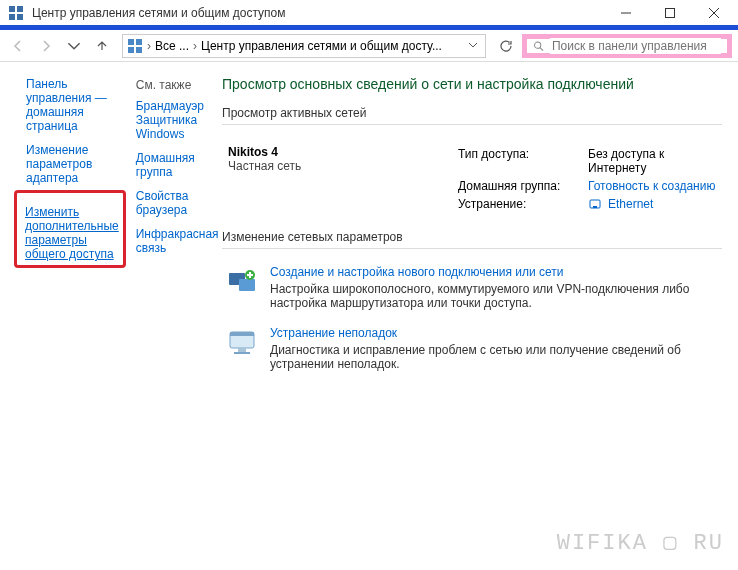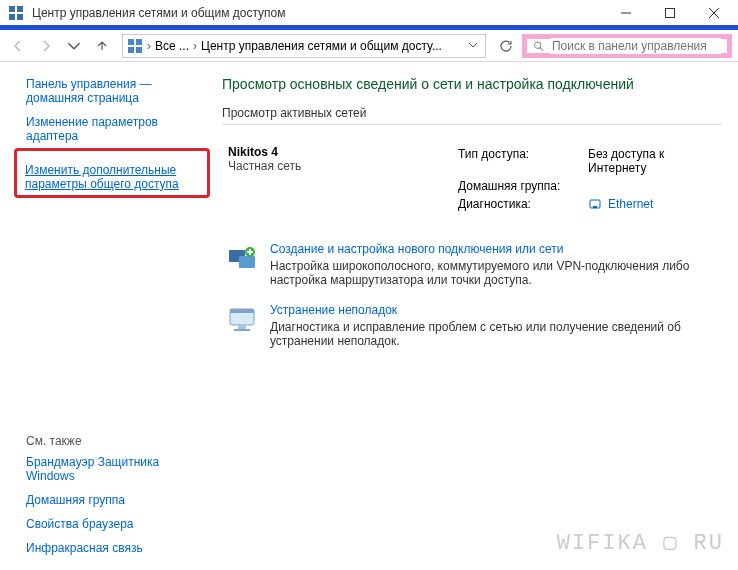--- a/index.html
+++ b/index.html
@@ -79,21 +79,20 @@
       border: 0; outline: 0; font-size: 12px; color: #888; width: 100%;
     }
     .content {
       display: flex;
       height: calc(100% - 62px);
     }
     .sidebar {
       width: 210px;
       padding: 10px 0 10px 16px;
       display: flex;
-      flex-direction: column;
     }
     .sidebar .tasks { flex: 1; }
     .sidebar a {
       color: #0066cc;
       text-decoration: none;
       display: block;
       padding: 5px 4px 5px 10px;
       font-size: 12px;
     }
     .sidebar .highlighted {
@@ -263,36 +262,38 @@
         <div class="name">Nikitos  4</div>
         <div class="type">Частная сеть</div>
       </div>
       <div class="netprops">
         <div class="prop">
           <span class="label">Тип доступа:</span>
           <span class="value">Без доступа к Интернету</span>
         </div>
         <div class="prop">
           <span class="label">Домашняя группа:</span>
+          <span class="value"><a href="#" class="link">Готовность к созданию</a></span>
         </div>
         <div class="prop">
-          <span class="label">Диагностика:</span>
+          <span class="label">Устранение:</span>
           <span class="value">
             <a href="#" class="link eth">
               <svg width="14" height="14" viewBox="0 0 14 14">
                   <rect x="2" y="3" width="10" height="8" rx="1" fill="none" stroke="#0066cc" stroke-width="1"></rect>
                   <rect x="5" y="9" width="4" height="2" fill="#0066cc"></rect>
                 </svg>
               <span>Ethernet</span>
             </a>
           </span>
         </div>
       </div>
     </div>
 
+    <div class="section-header">Изменение сетевых параметров</div>
 
     <div class="tasks-section">
       <div class="task-item">
         <span class="task-icon">
           <svg viewBox="0 0 32 32">
               <rect x="3" y="8" width="16" height="12" rx="1" fill="#3a6ea5"></rect>
               <rect x="13" y="14" width="16" height="12" rx="1" fill="#5a9bd5"></rect>
               <circle cx="24" cy="10" r="5" fill="#3cb043"></circle>
               <line x1="24" y1="7" x2="24" y2="13" stroke="#fff" stroke-width="2"></line>
               <line x1="21" y1="10" x2="27" y2="10" stroke="#fff" stroke-width="2"></line>

